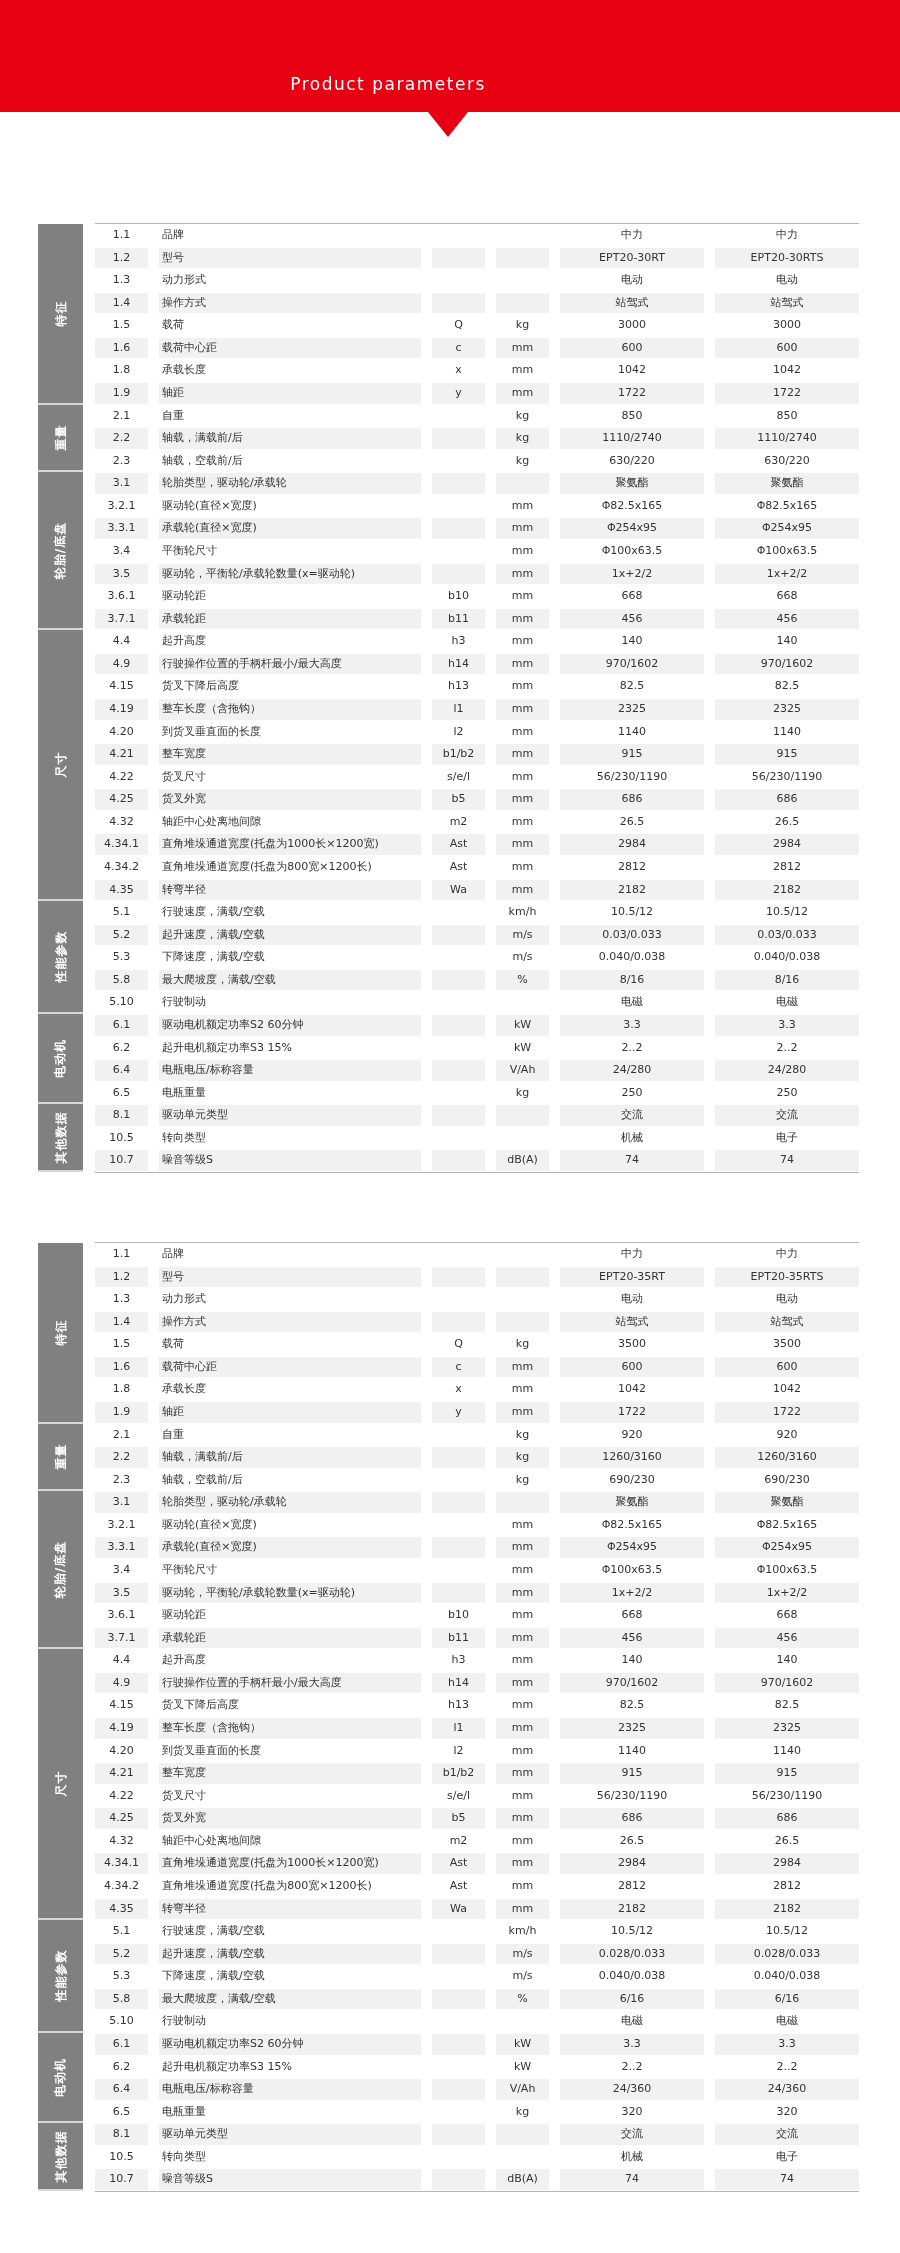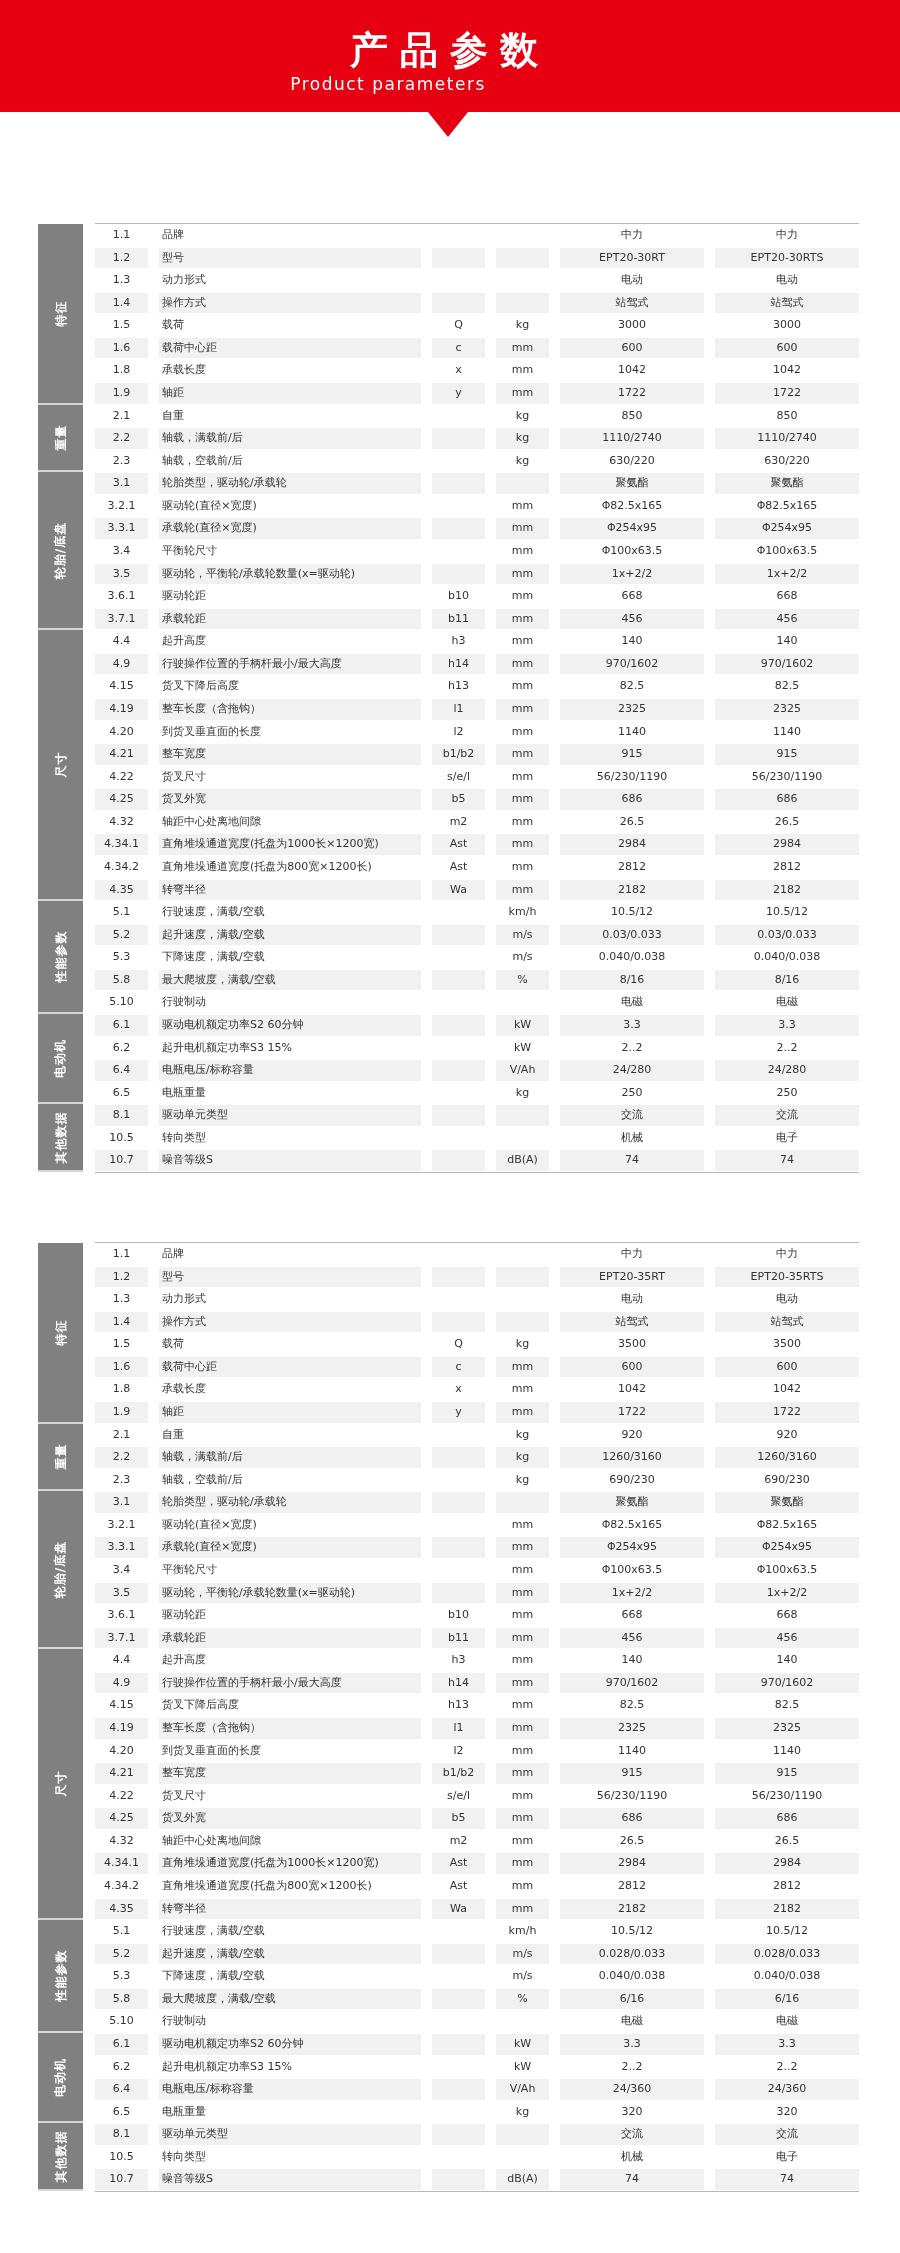--- a/index.html
+++ b/index.html
@@ -29,21 +29,20 @@
   .c-name { left: 159px; width: 262px; text-align: left; padding-left: 3px; box-sizing: border-box; }
   .c-sym  { left: 432px; width: 53px;  text-align: center; }
   .c-unit { left: 496px; width: 53px;  text-align: center; }
   .c-v1   { left: 560px; width: 144px; text-align: center; }
   .c-v2   { left: 715px; width: 144px; text-align: center; }
 </style>
 </head>
 <body>
 
 <div class="banner">
-  <div class="banner-title">产品参数</div>
   <div class="banner-subtitle">Product parameters</div>
 </div>
 <div class="banner-pointer"></div>
 
 <div class="spec-table" id="table-0" style="top: 0px;">
     <div class="top-line" style="top:223px"></div>
     <div class="group-label" style="top:224px;height:180.56px">
       <span>特征</span>
     </div>
     <div class="row" style="top:224px">

